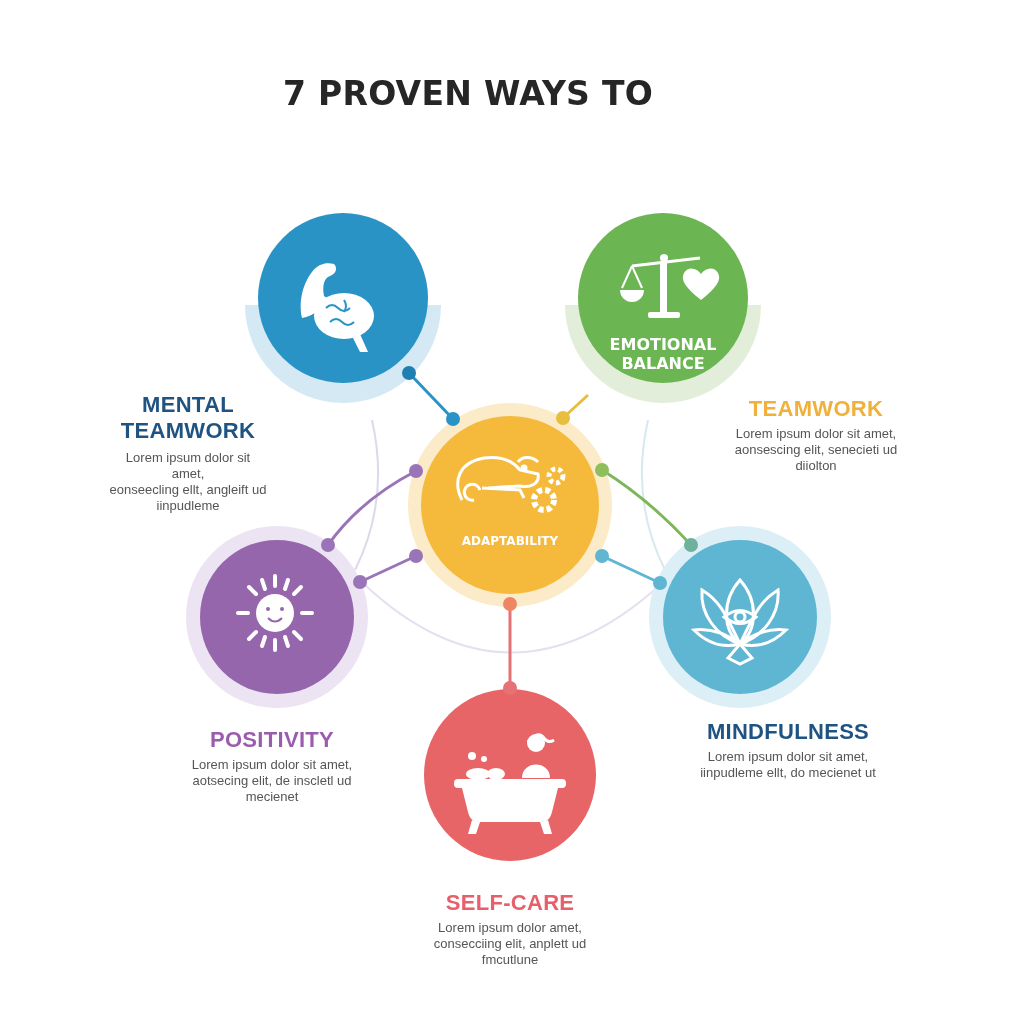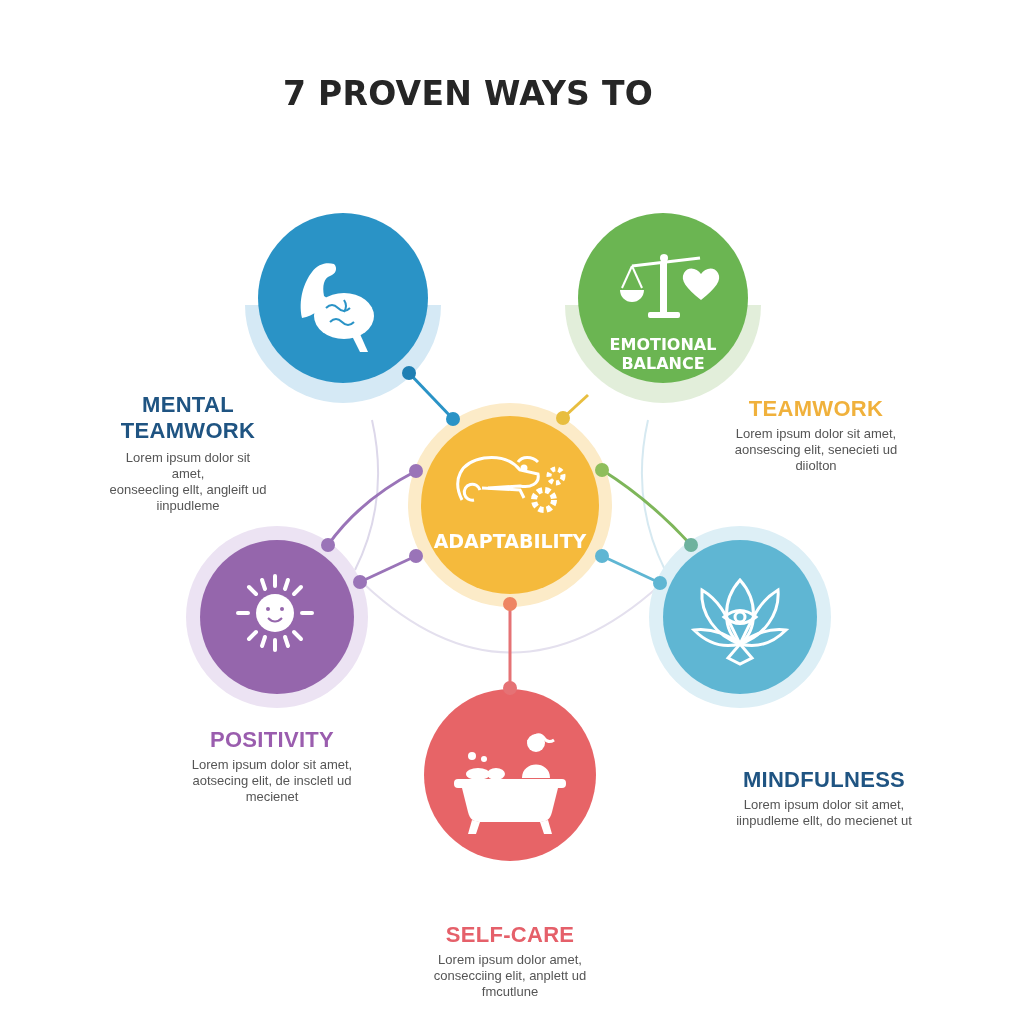--- a/index.html
+++ b/index.html
@@ -164,21 +164,21 @@
     <path d="M462 788 L 558 788 L 552 812 C 550 820 546 822 538 822 L 482 822 C 474 822 470 820 468 812 Z"></path>
     <path d="M472 820 L 468 834 L 476 834 L 480 822 Z"></path>
     <path d="M548 820 L 552 834 L 544 834 L 540 822 Z"></path>
   </g>
 </svg>
 
 <div class="circle-text" style="left:583px; top:335px; width:160px; font-size:16px; line-height:19px;">
   <div>EMOTIONAL</div>
   <div>BALANCE</div>
 </div>
-<div class="circle-text" style="left:420px; top:531px; width:180px; font-size:19px; line-height:20px;">ADAPTABILITY</div>
+<div class="circle-text" style="left:420px; top:531px; width:180px; font-size:12px; line-height:20px;">ADAPTABILITY</div>
 
 <div class="label" style="left:108px; top:392px; width:160px;">
   <div class="head" style="color:#1F5482;">
     <div>MENTAL</div>
     <div>TEAMWORK</div>
   </div>
   <div class="body">
     <div>Lorem ipsum dolor sit amet,</div>
     <div>eonseecling ellt, angleift ud</div>
     <div>iinpudleme</div>
@@ -196,28 +196,28 @@
 
 <div class="label left-align" style="left:148px; top:727px; width:200px;margin-left:24px;">
   <div class="head" style="color:#9A5DAE;">POSITIVITY</div>
   <div class="body" style="margin-top:4px;">
     <div>Lorem ipsum dolor sit amet,</div>
     <div>aotsecing elit, de inscletl ud</div>
     <div>mecienet</div>
   </div>
 </div>
 
-<div class="label" style="left:724px; top:719px; width:200px;margin-top:48px;">
+<div class="label" style="left:688px; top:719px; width:200px;">
   <div class="head" style="color:#1F5482;">MINDFULNESS</div>
   <div class="body" style="margin-top:4px;">
     <div>Lorem ipsum dolor sit amet,</div>
     <div>iinpudleme ellt, do mecienet ut</div>
   </div>
 </div>
 
-<div class="label" style="left:412px; top:890px; width:196px;margin-top:32px;">
+<div class="label" style="left:412px; top:890px; width:196px;">
   <div class="head" style="color:#E5606A;">SELF-CARE</div>
   <div class="body" style="margin-top:4px;">
     <div>Lorem ipsum dolor amet,</div>
     <div>consecciing elit, anplett ud</div>
     <div>fmcutlune</div>
   </div>
 </div>
 
 </body></html>

